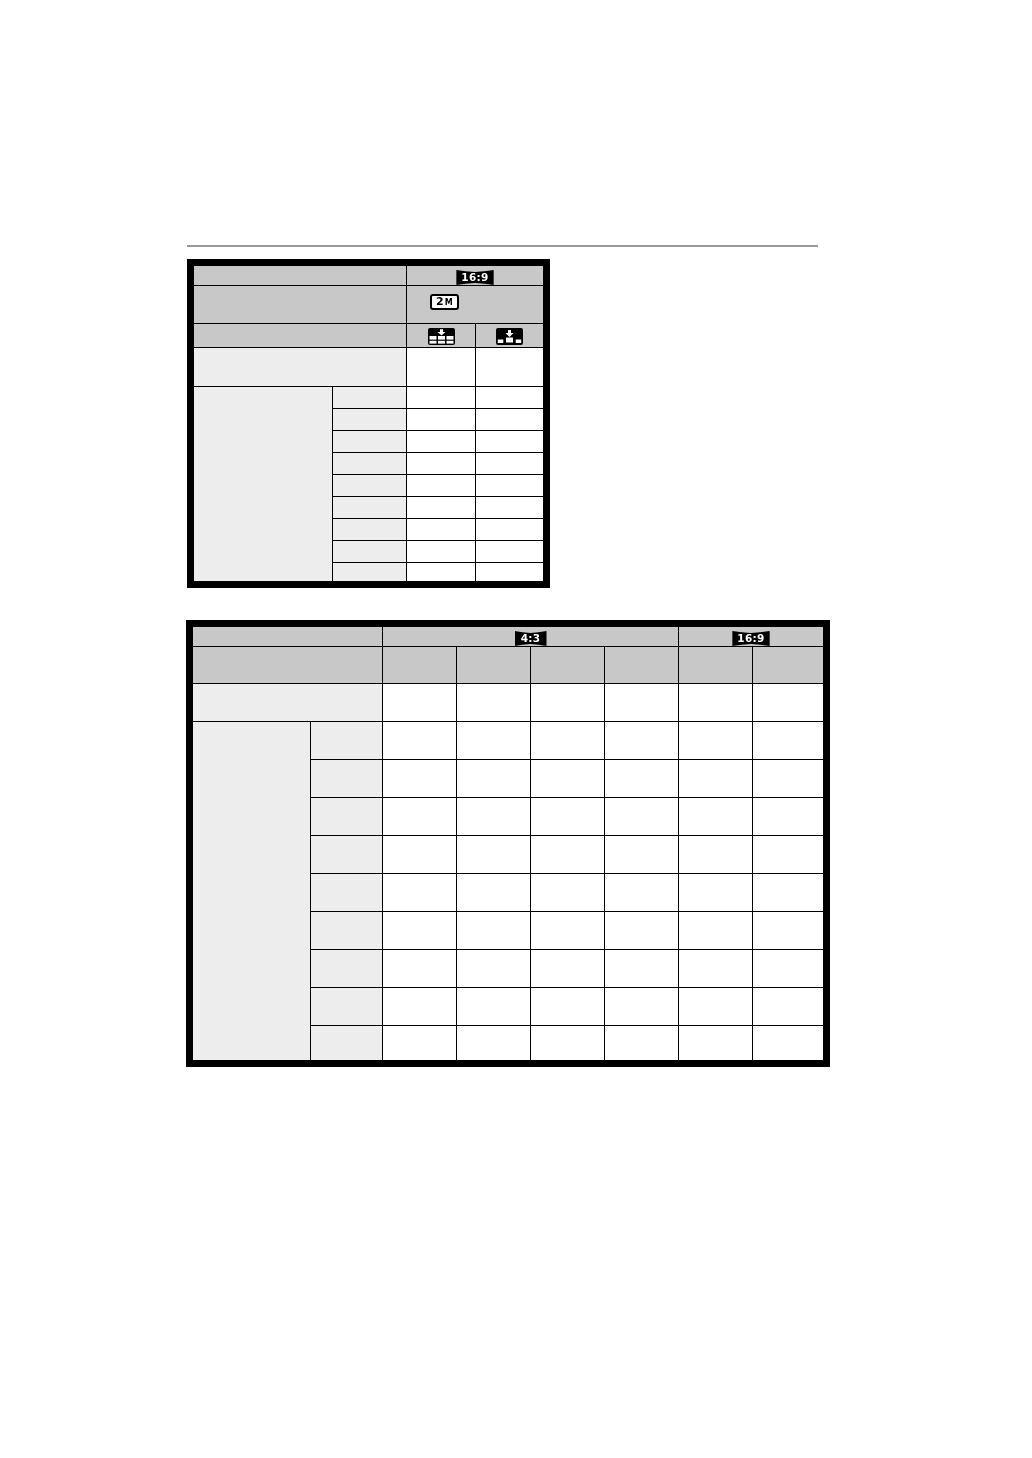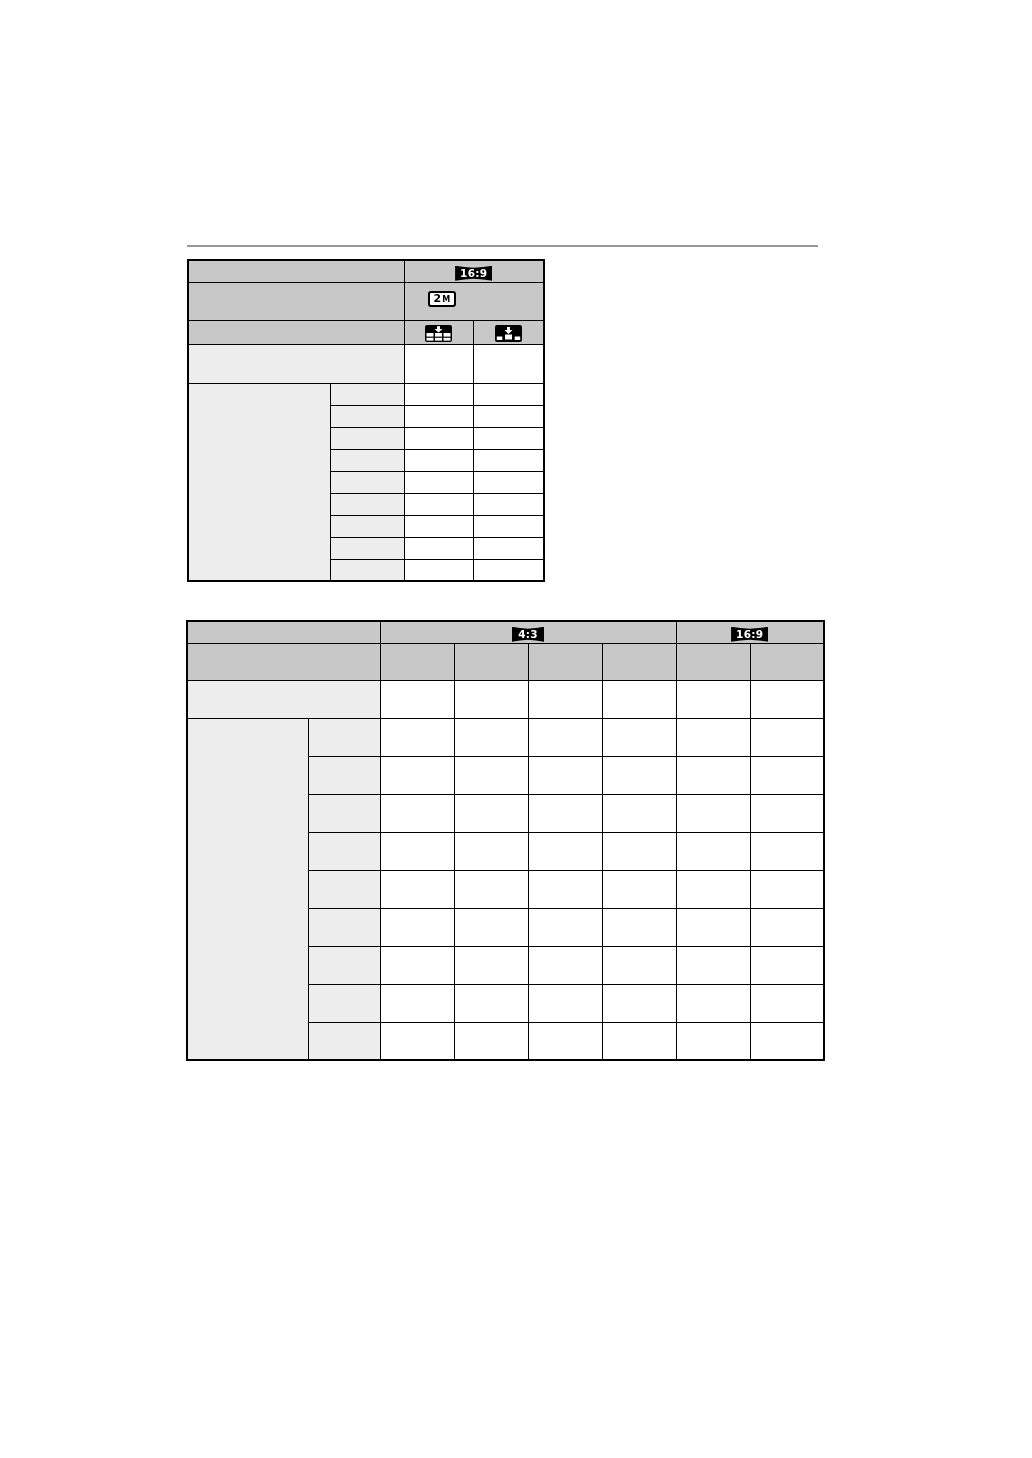--- a/index.html
+++ b/index.html
@@ -14,21 +14,21 @@
   .rule {
     position:absolute;
     left:187px; top:245px;
     width:631px; height:2px;
     background:#999999;
   }
   table {
     position:absolute;
     border-collapse:collapse;
     table-layout:fixed;
-    border:2px solid #000000;
+    border:7px solid #000000;
   }
   td {
     border:1px solid #000000;
     padding:0;
     vertical-align:middle;
   }
   .t1 { left:187px; top:259px; width:356px; }
   .t2 { left:186px; top:620px; width:637px;border-radius:22px; }
   .hdr  { background:#c8c8c8; }
   .lbl  { background:#ededed; }

